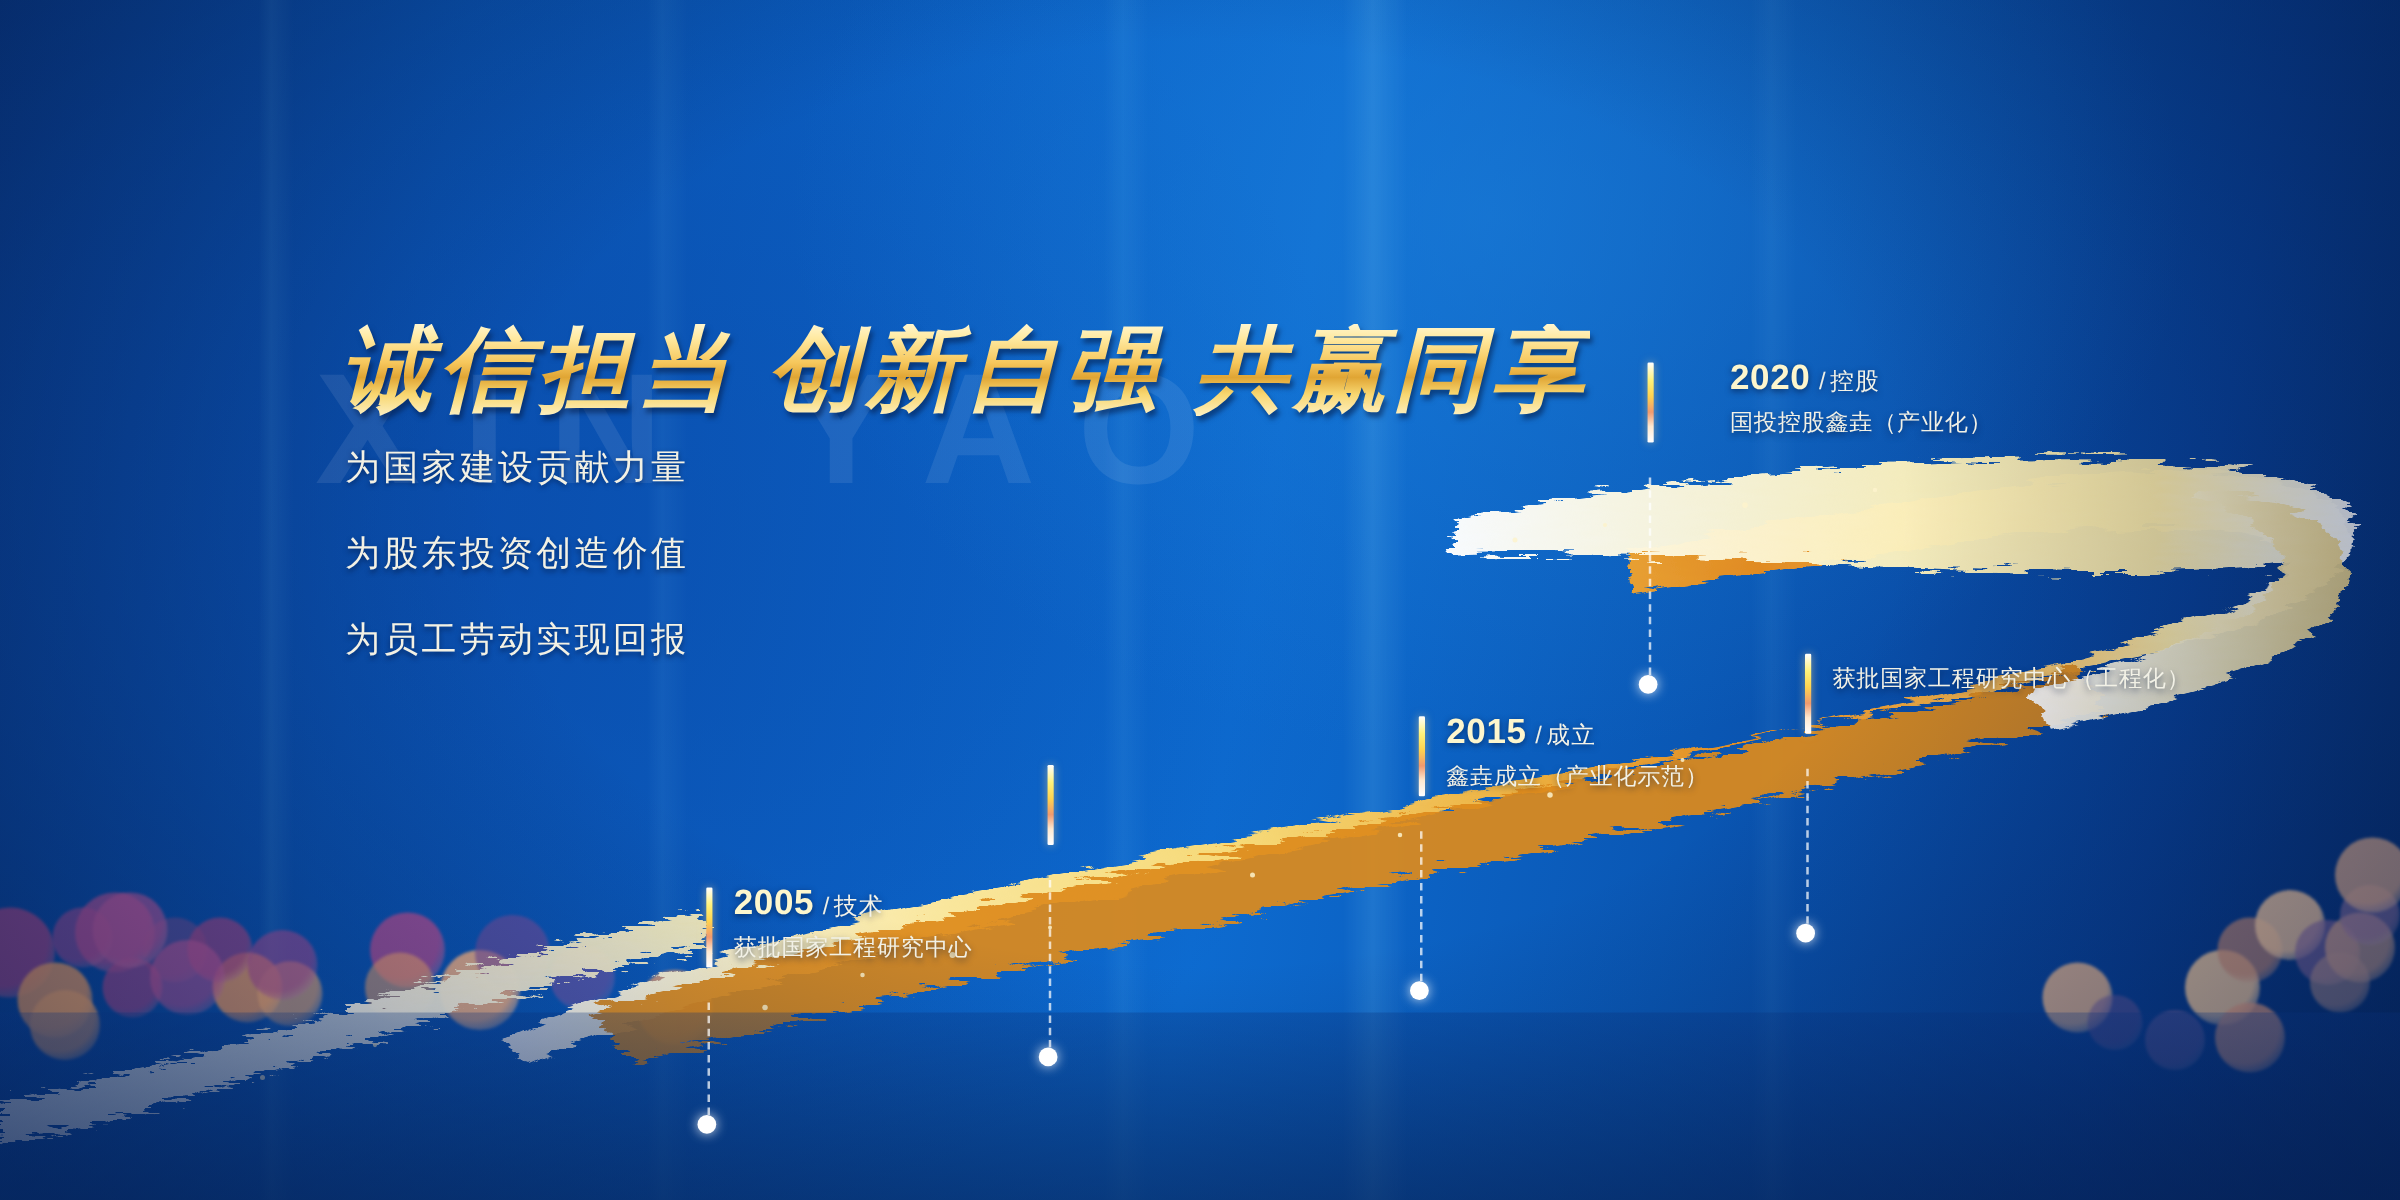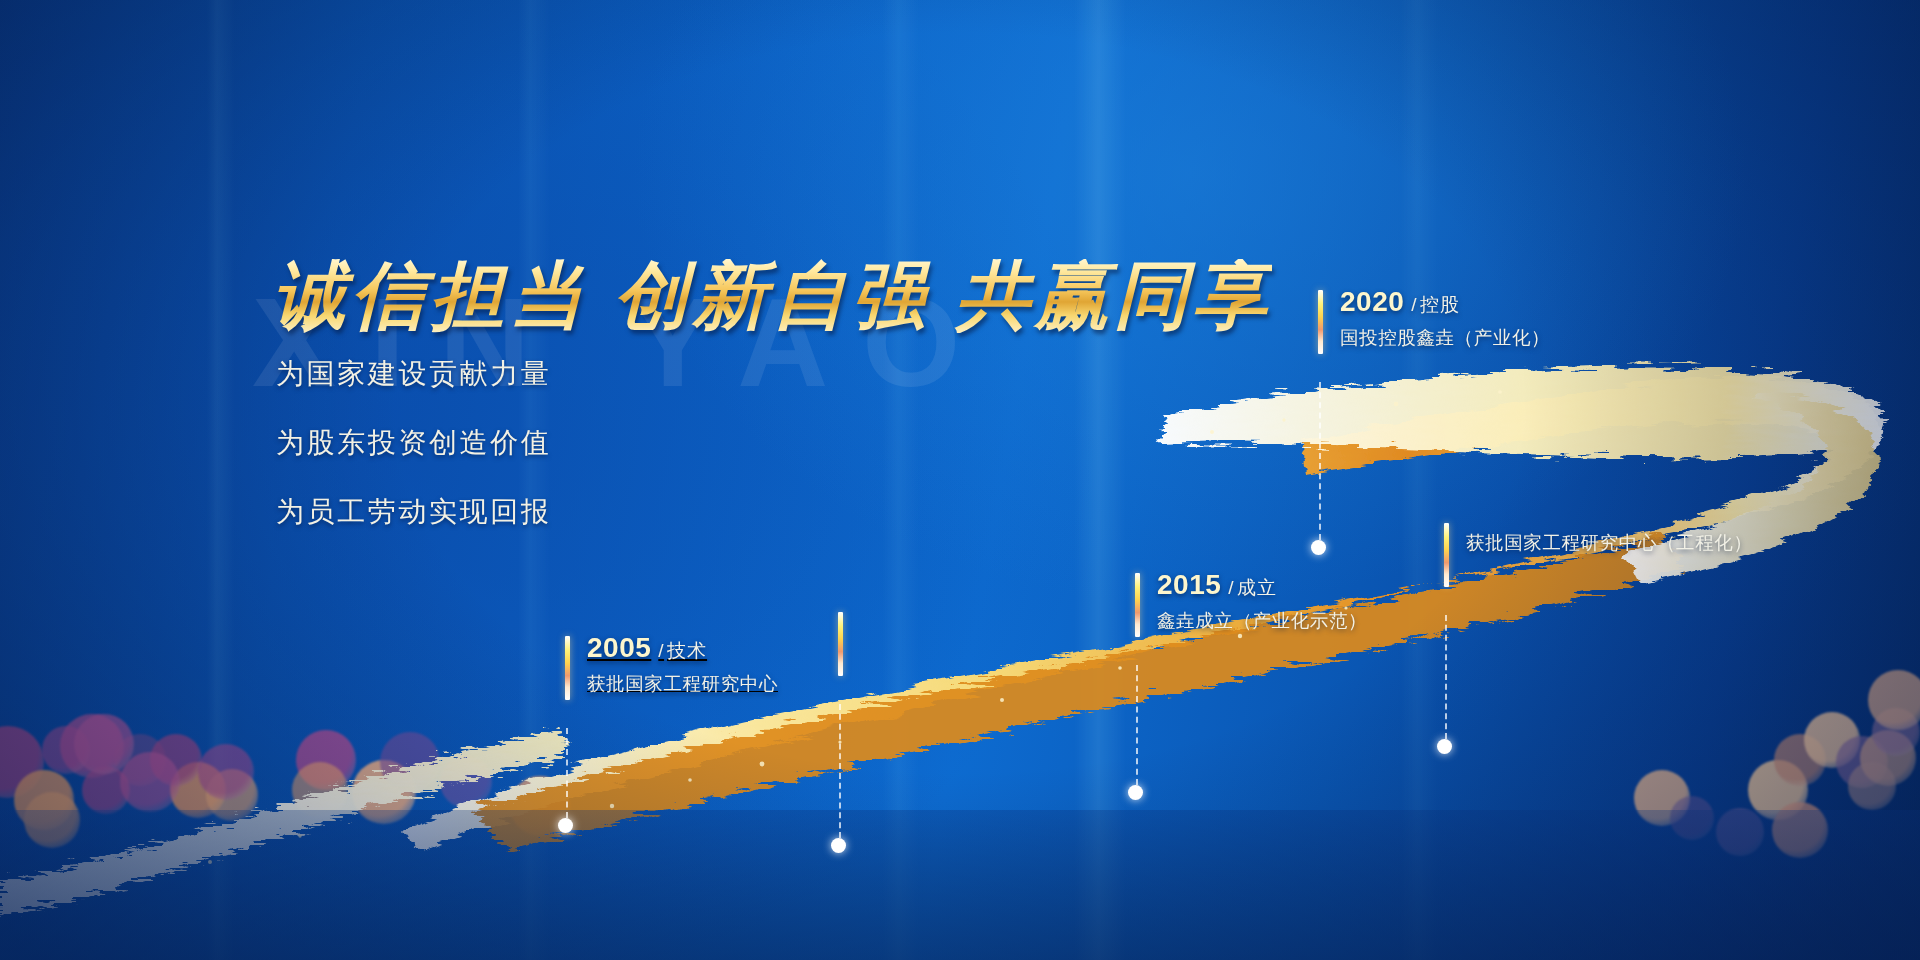--- a/index.html
+++ b/index.html
@@ -224,21 +224,21 @@
     <span>诚信担当</span><span class="gap"></span><span>创新自强</span><span class="gap"></span><span>共赢同享</span>
   </div>
 
   <div class="sublist" id="sublist">
       <div class="subline">为国家建设贡献力量</div>
       <div class="subline">为股东投资创造价值</div>
       <div class="subline">为员工劳动实现回报</div>
     </div>
 
   <div id="milestones">
-      <div class="ms" style="left: 565px; top: 634px; text-decoration: underline;">
+      <div class="ms" style="left: 565px; top: 708px;">
         <div class="bar"></div>
         <div class="txt">
           <div class="yr"><span>2005</span><span class="sl">/</span><span class="tag">技术</span></div>
           <div class="desc">获批国家工程研究中心</div>
         </div>
         <div class="lead" style="left: 1px; top: 94px; height: 90px;"></div>
         <div class="dot" style="left: -7px; top: 184px;"></div>
       </div>
       <div class="ms" style="left: 838px; top: 610px;">
         <div class="bar"></div>
@@ -255,21 +255,21 @@
         <div class="dot" style="left: -7px; top: 214px;"></div>
       </div>
       <div class="ms" style="left: 1444px; top: 521px;">
         <div class="bar"></div>
         <div class="txt">
           <div class="desc">获批国家工程研究中心（工程化）</div>
         </div>
         <div class="lead" style="left: 1px; top: 94px; height: 124px;"></div>
         <div class="dot" style="left: -7px; top: 218px;"></div>
       </div>
-      <div class="ms" style="left: 1318px; top: 288px;">
+      <div class="ms" style="left: 1318px; top: 288px; padding-left: 44px;">
         <div class="bar"></div>
         <div class="txt">
           <div class="yr"><span>2020</span><span class="sl">/</span><span class="tag">控股</span></div>
           <div class="desc">国投控股鑫垚（产业化）</div>
         </div>
         <div class="lead" style="left: 1px; top: 94px; height: 158px;"></div>
         <div class="dot" style="left: -7px; top: 252px;"></div>
       </div>
     </div>
 

